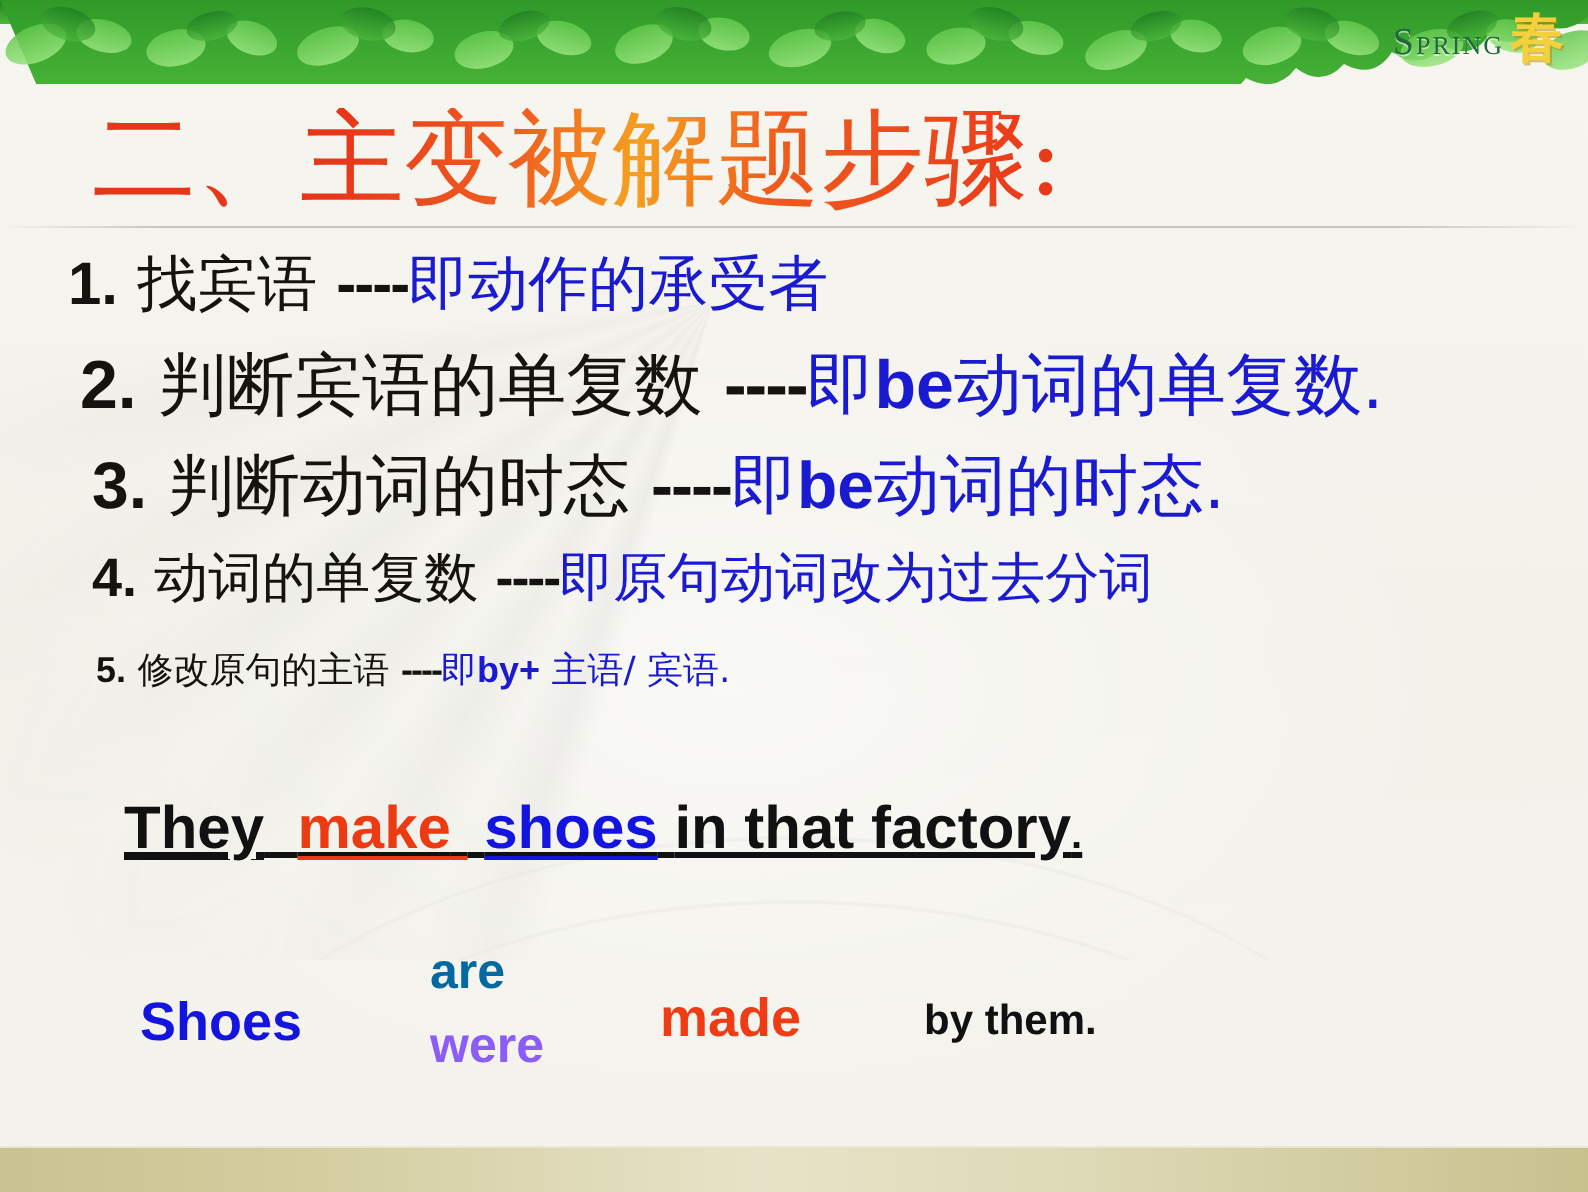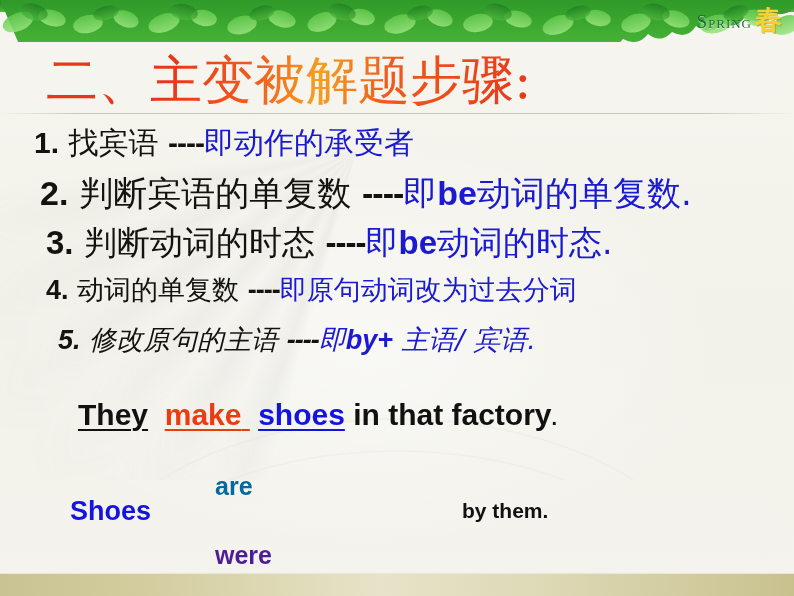--- a/index.html
+++ b/index.html
@@ -181,52 +181,53 @@
   .step .blue-b {
     color: #1a1ad0;
     font-weight: 700;
     font-family: "Liberation Sans", "DejaVu Sans", sans-serif;
   }
 
   #step-1 { left: 34px; top:  7px; font-size: 30px; }
   #step-2 { left: 40px; top: 55px; font-size: 34px; }
   #step-3 { left: 46px; top: 105px; font-size: 33px; }
   #step-4 { left: 46px; top: 155px; font-size: 27px; }
-  #step-5 { left: 58px; top: 205px; font-size: 27px; font-style: italic; }
+  #step-5 { left: 48px; top: 205px; font-size: 18px; }
 
   
   .sentence {
     position: absolute;
-    left: 78px;
+    left: 62px;
     top: 400px;
     white-space: nowrap;
     font-family: "Liberation Sans", "DejaVu Sans", sans-serif;
     font-size: 30px;
     font-weight: 700;
     line-height: 1;
     color: #111;
+    text-decoration: underline;
   }
   .sentence .u { text-decoration: underline; text-underline-offset: 4px; text-decoration-thickness: 2px; }
   .sentence .w-black { color: #111; }
   .sentence .w-red { color: #ec3a13; }
   .sentence .w-blue { color: #1414e0; }
   .sentence .w-plain { color: #111; font-weight: 700; }
   .sentence .period { font-size: 20px; font-weight: 700; color: #111; }
 
   
   .answer-word {
     position: absolute;
     font-family: "Liberation Sans", "DejaVu Sans", sans-serif;
     font-weight: 700;
     line-height: 1;
     white-space: nowrap;
   }
   #ans-shoes { left: 70px;  top: 498px; font-size: 27px; color: #1414e0; }
   #ans-are   { left: 215px; top: 474px; font-size: 25px; color: #0369a1; }
-  #ans-were  { left: 215px; top: 511px; font-size: 25px; color: #4c1d95; margin-top: 32px; }
+  #ans-were  { left: 215px; top: 511px; font-size: 25px; color: #8b5cf6; }
   #ans-made  { left: 330px; top: 496px; font-size: 27px; color: #ef3c14; }
   #ans-bythem{ left: 462px; top: 500px; font-size: 21px; color: #111; }
 
   
   .bottom-bar {
     position: absolute;
     left: 0;
     bottom: 0;
     width: 794px;
     height: 22px;
@@ -341,16 +342,17 @@
     </div>
   </div>
 
   <div class="sentence">
     <span class="u w-black">They</span><span>&nbsp;&nbsp;</span><span class="u w-red">make</span><span class="u w-red">&nbsp;</span><span>&nbsp;</span><span class="u w-blue">shoes</span><span>&nbsp;</span><span class="w-plain">in  that factory</span><span class="period">.</span>
   </div>
 
   <div class="answer-word" id="ans-shoes">Shoes</div>
   <div class="answer-word" id="ans-are">are</div>
   <div class="answer-word" id="ans-were">were</div>
+  <div class="answer-word" id="ans-made">made</div>
   <div class="answer-word" id="ans-bythem">by them.</div>
 
   <div class="bottom-bar"></div>
 </div>
 
 </body></html>

